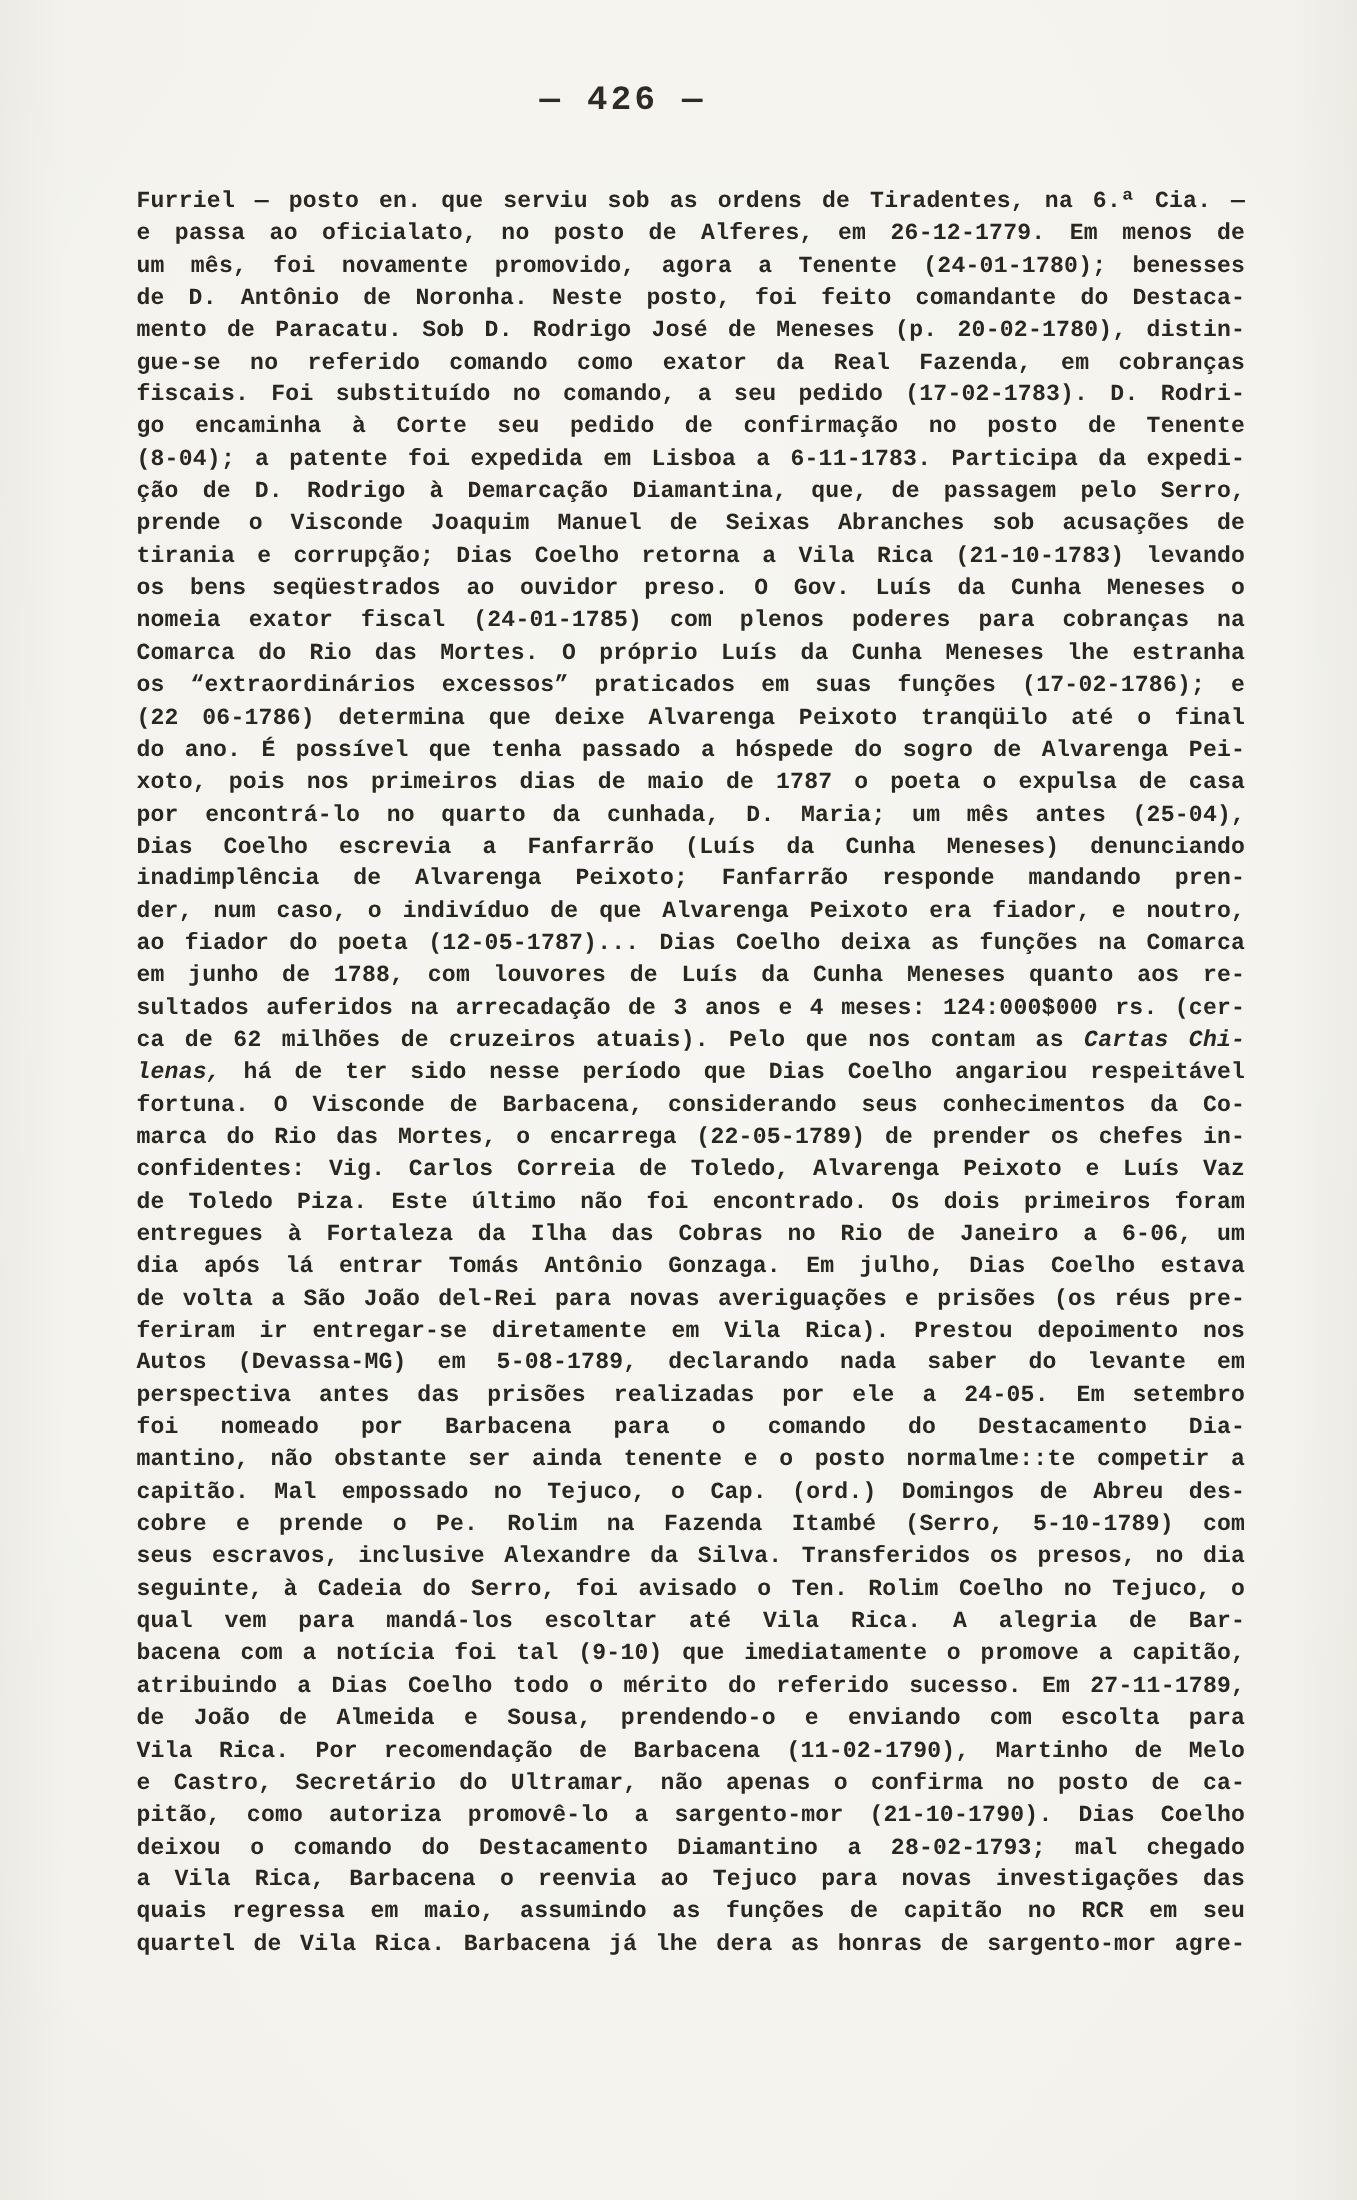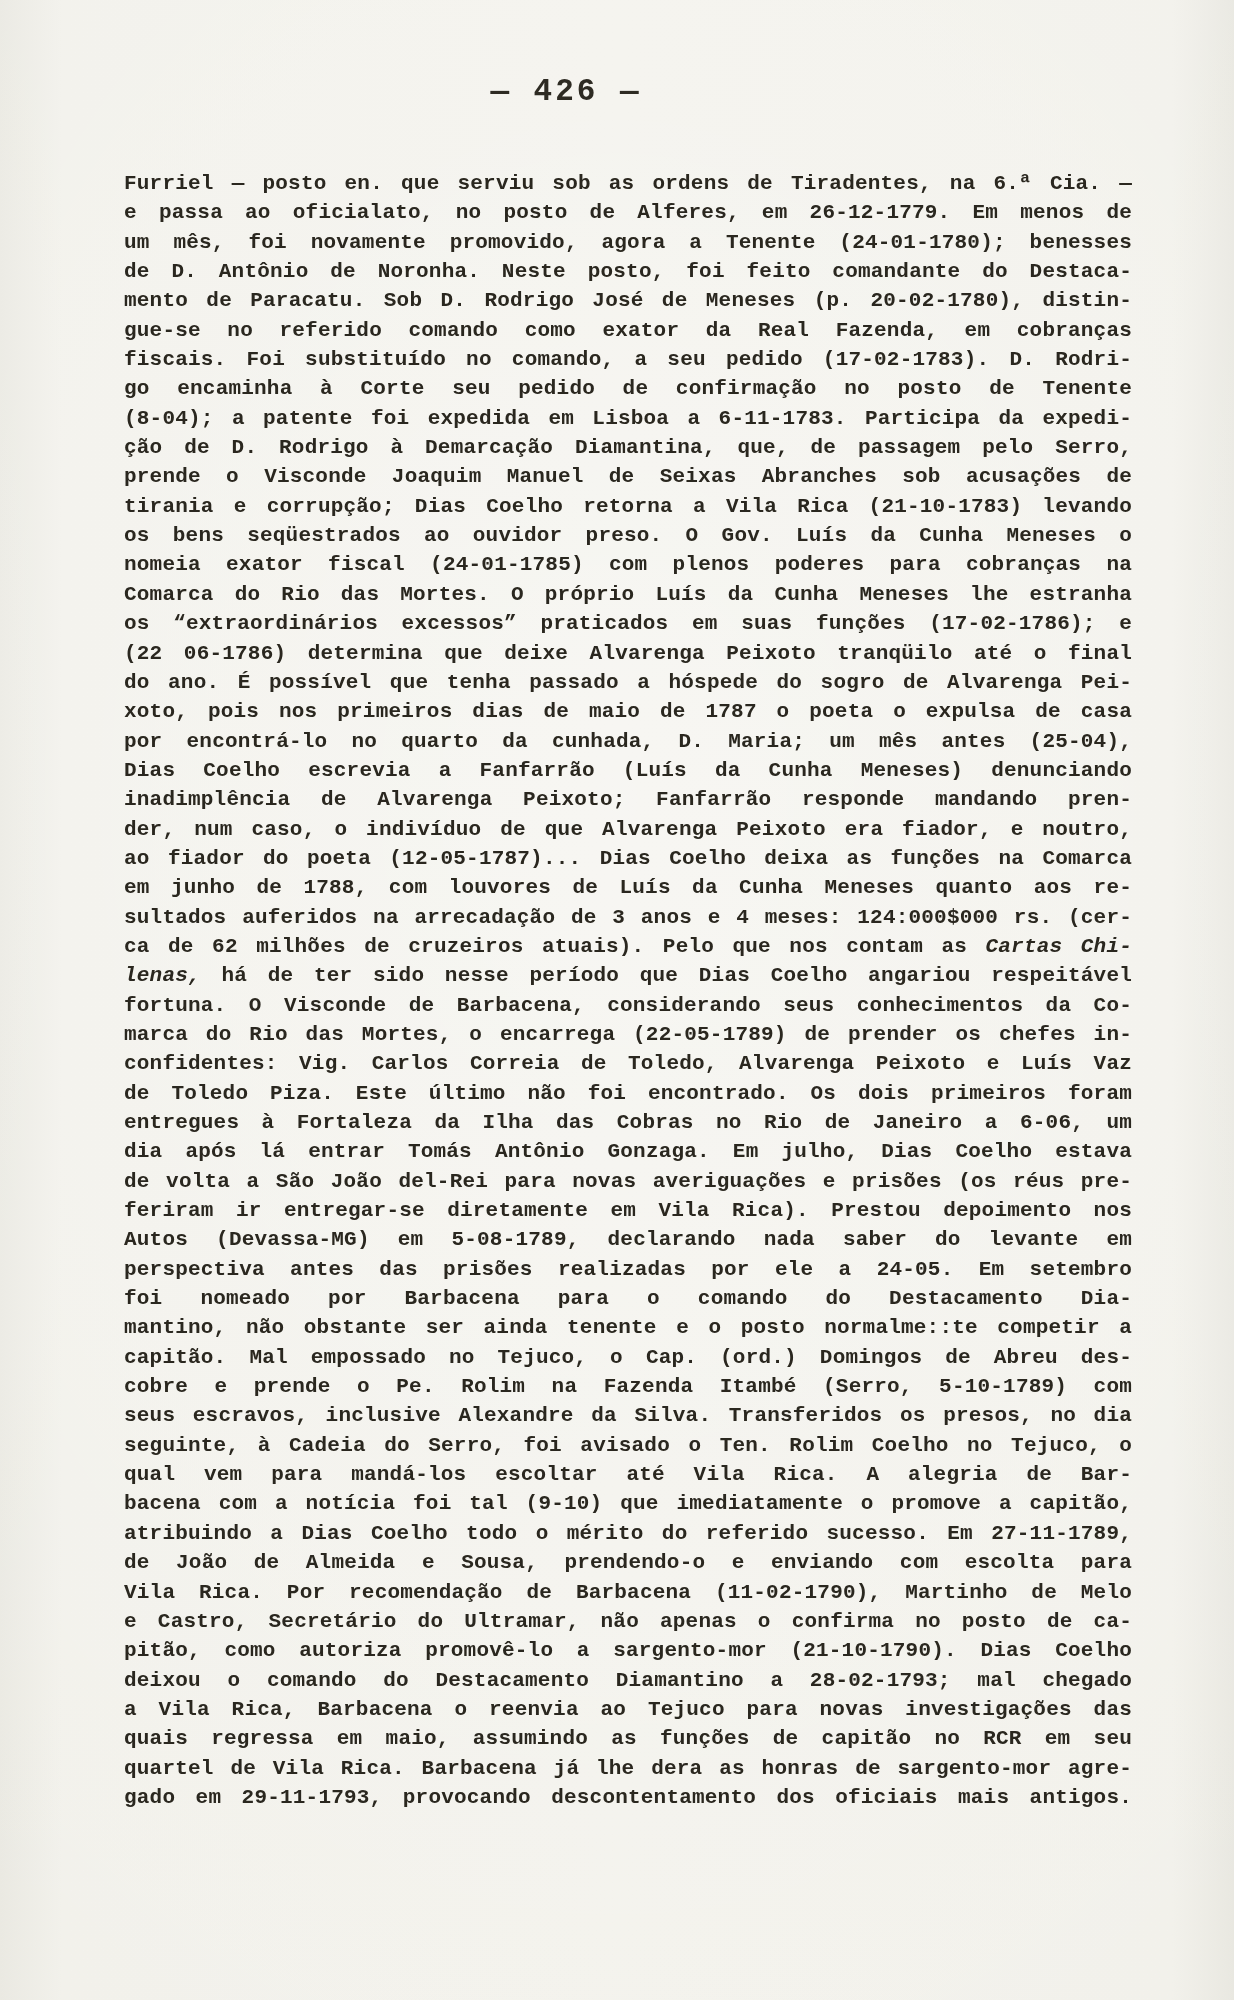--- a/index.html
+++ b/index.html
@@ -110,15 +110,14 @@
       <div class="line"><span>bacena com a notícia foi tal (9-10) que imediatamente o promove a capitão,</span></div>
       <div class="line"><span>atribuindo a Dias Coelho todo o mérito do referido sucesso. Em 27-11-1789,</span></div>
       <div class="line"><span>de João de Almeida e Sousa, prendendo-o e enviando com escolta para</span></div>
       <div class="line"><span>Vila Rica. Por recomendação de Barbacena (11-02-1790), Martinho de Melo</span></div>
       <div class="line"><span>e Castro, Secretário do Ultramar, não apenas o confirma no posto de ca-</span></div>
       <div class="line"><span>pitão, como autoriza promovê-lo a sargento-mor (21-10-1790). Dias Coelho</span></div>
       <div class="line"><span>deixou o comando do Destacamento Diamantino a 28-02-1793; mal chegado</span></div>
       <div class="line"><span>a Vila Rica, Barbacena o reenvia ao Tejuco para novas investigações das</span></div>
       <div class="line"><span>quais regressa em maio, assumindo as funções de capitão no RCR em seu</span></div>
       <div class="line"><span>quartel de Vila Rica. Barbacena já lhe dera as honras de sargento-mor agre-</span></div>
-      <div class="line"><span>gado em 29-11-1793, provocando descontentamento dos oficiais mais antigos.</span></div>
     </div>
 </div>
 
 </body></html>

